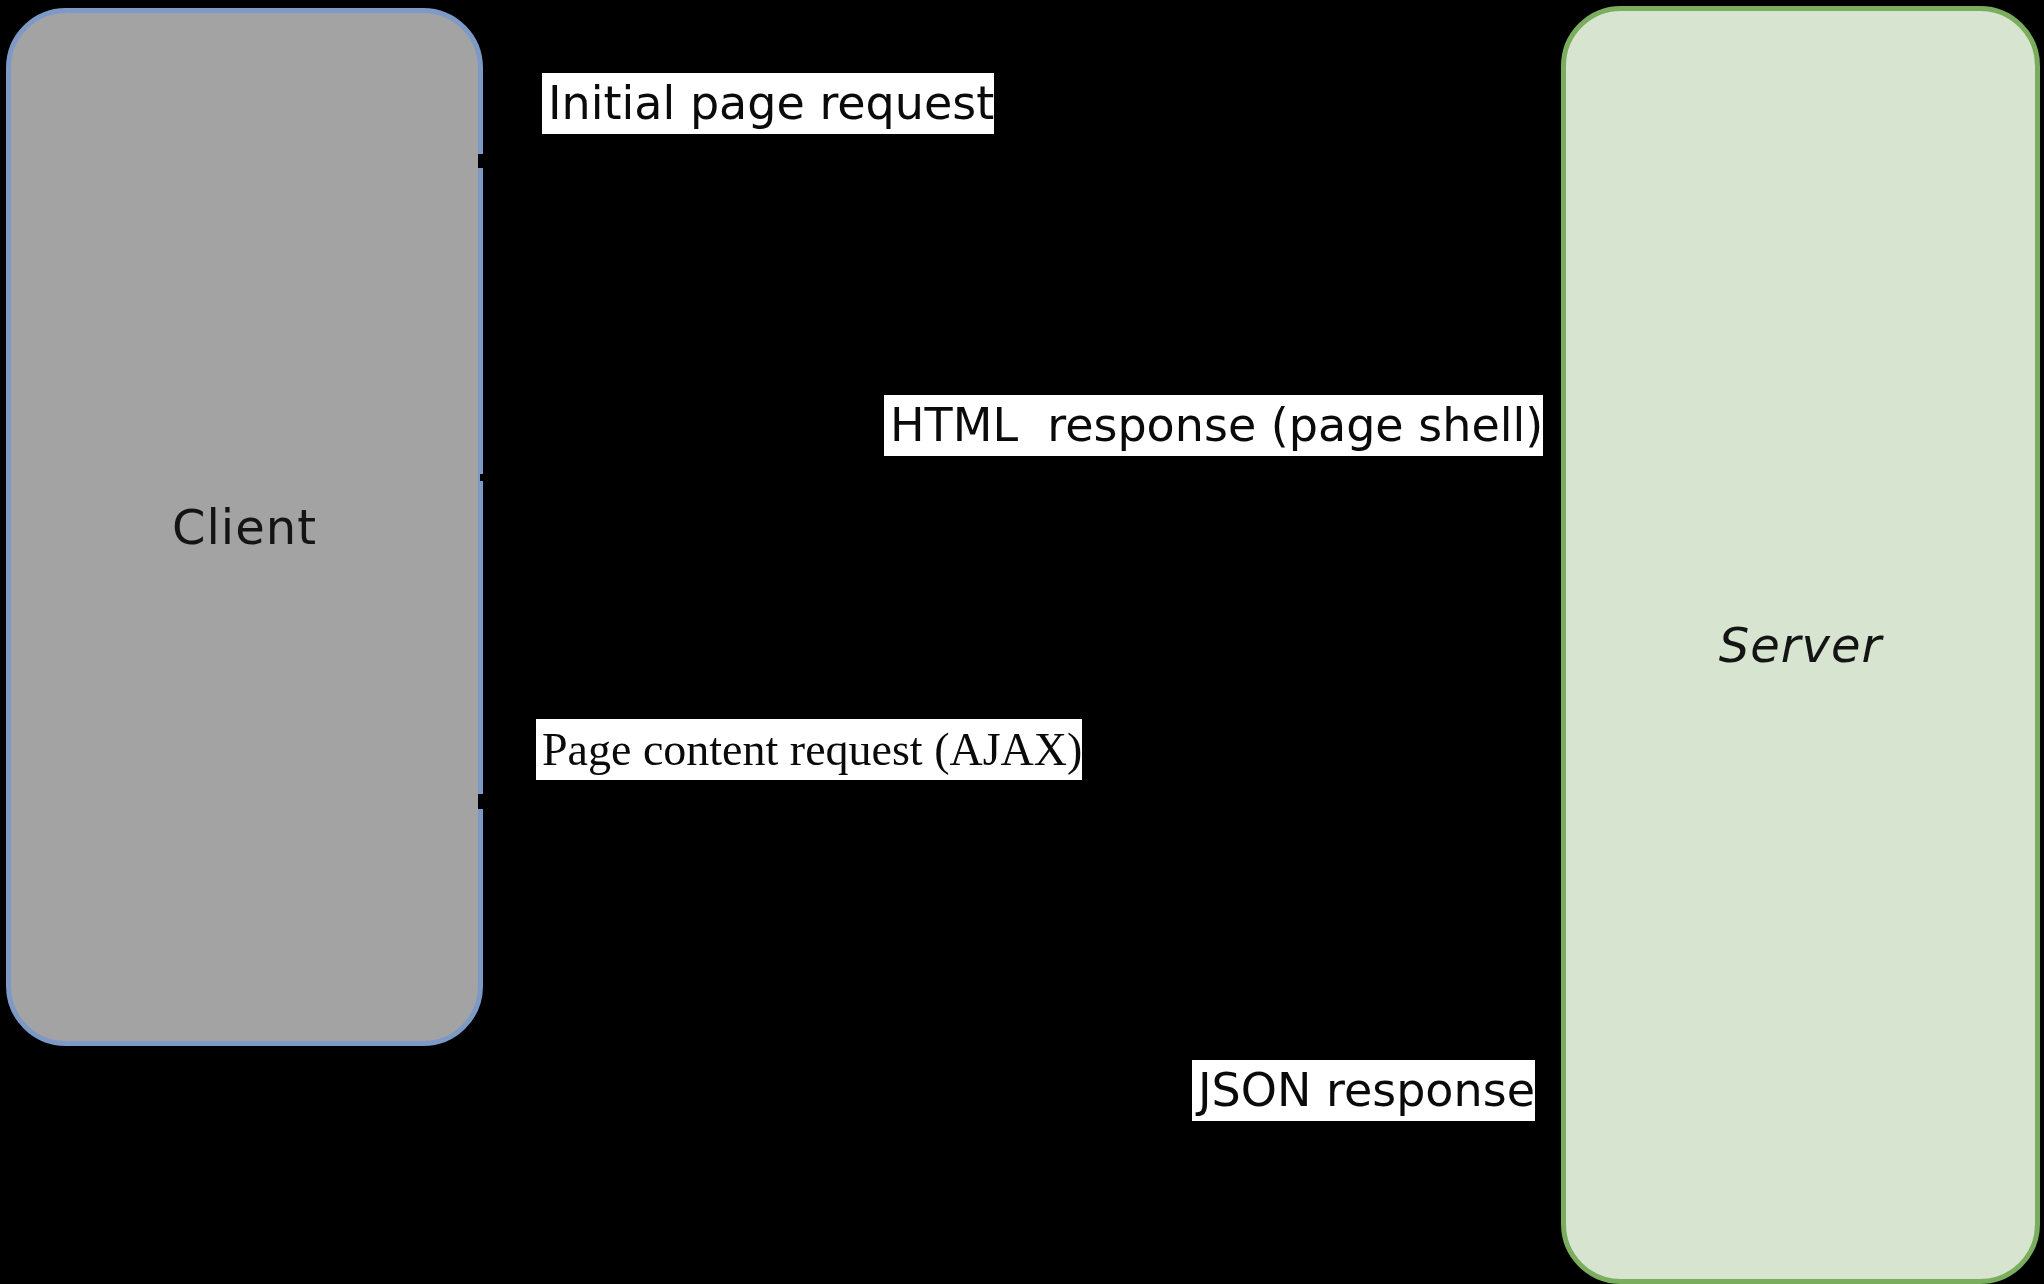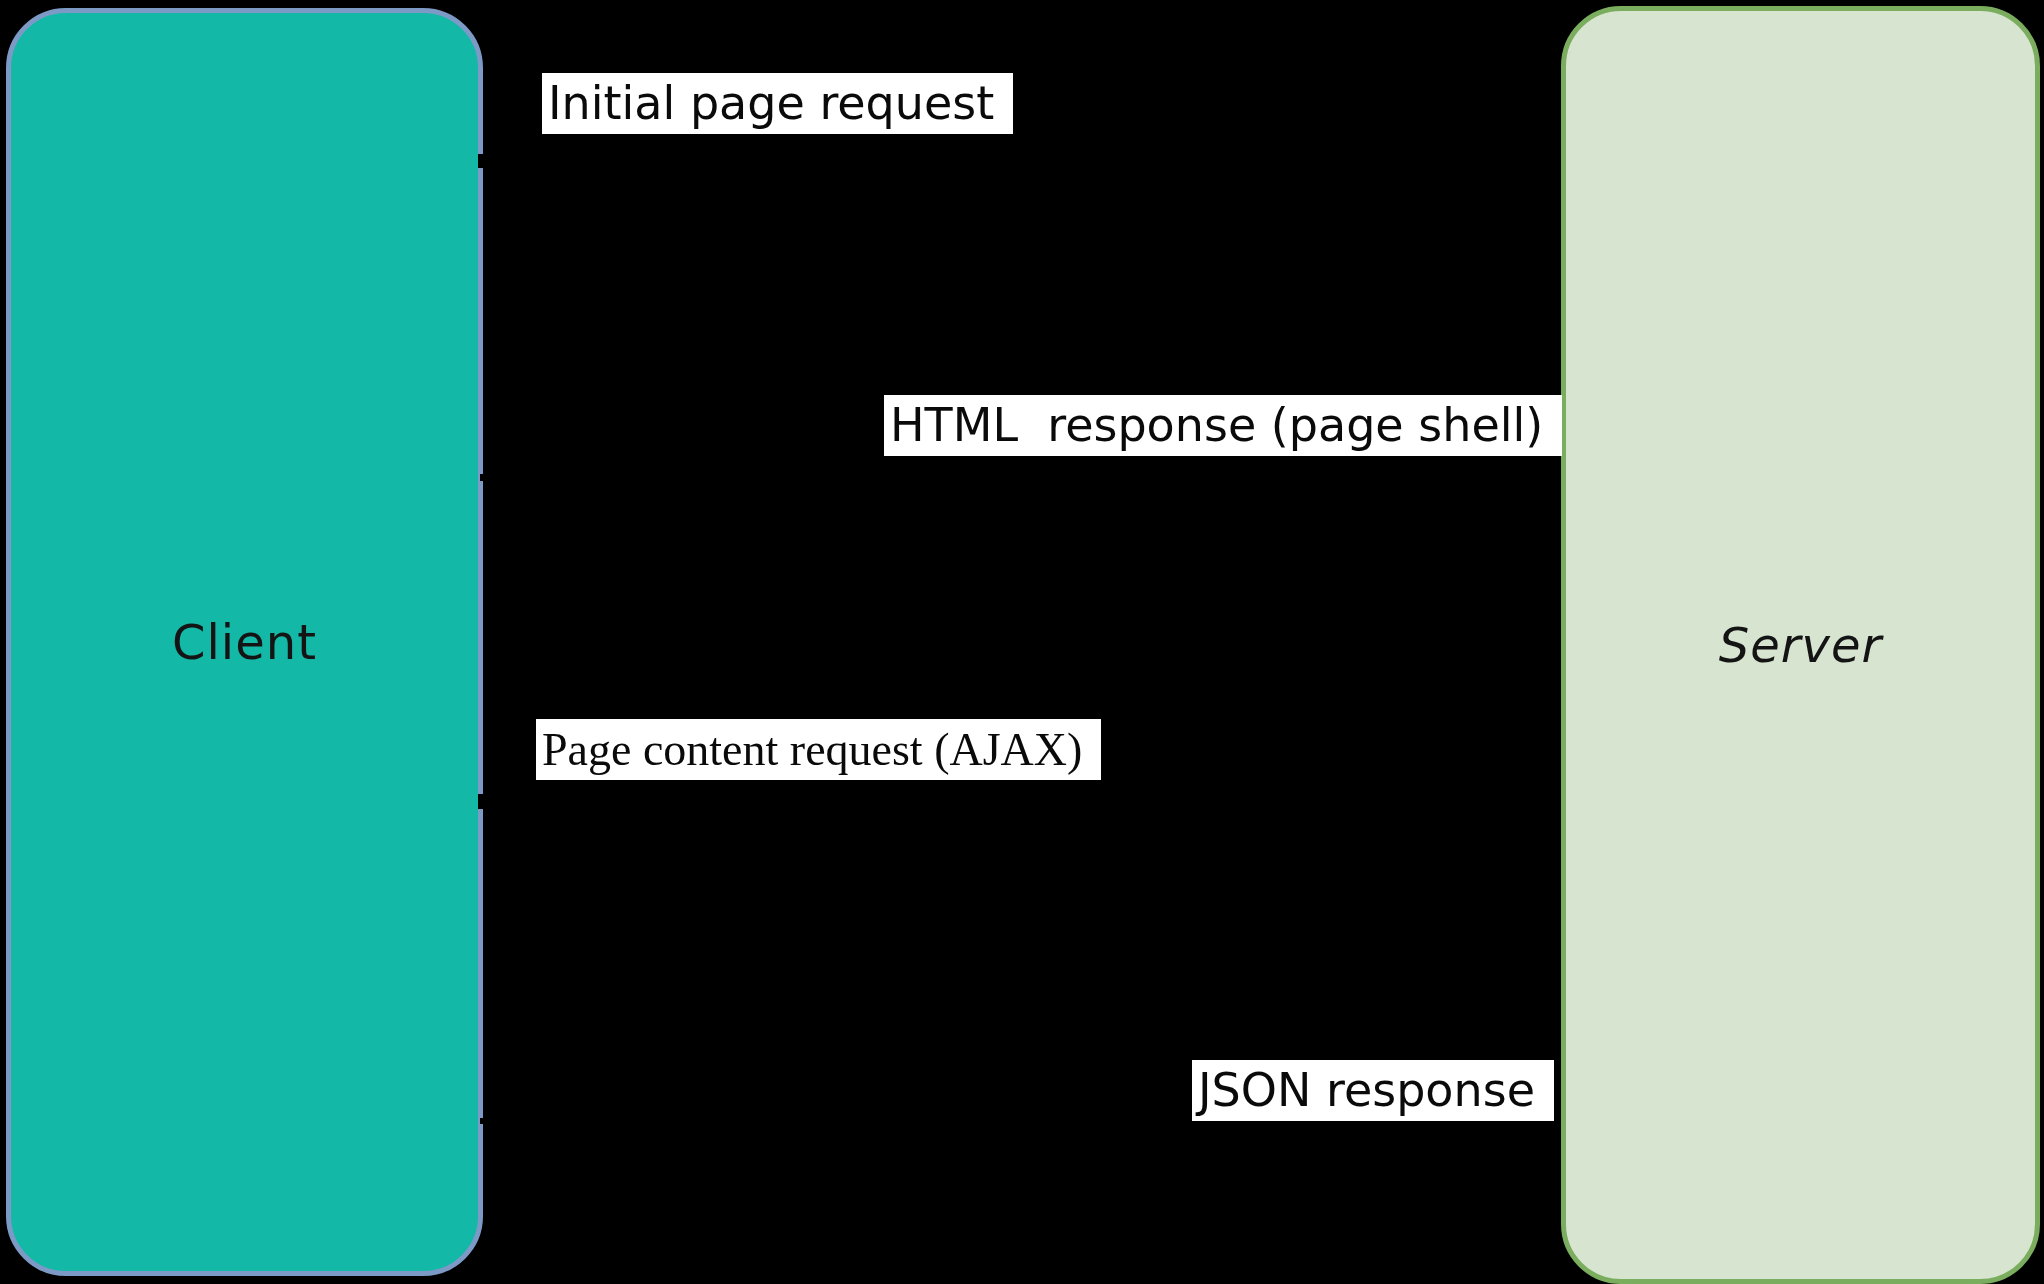--- a/index.html
+++ b/index.html
@@ -22,22 +22,22 @@
     box-sizing: border-box;
     border-radius: 60px;
     display: flex;
     align-items: center;
     justify-content: center;
   }
   .node-client {
     left: 6px;
     top: 8px;
     width: 477px;
-    height: 1268px;
-    background: #14b8a6;
+    height: 1038px;
+    background: #a3a3a3;
     border: 5px solid #7D9AC6;
   }
   .node-server {
     left: 1561px;
     top: 6px;
     width: 479px;
     height: 1278px;
     background: #D6E4D0;
     border: 5px solid #7BAD5E;
     font-style: italic;
@@ -46,21 +46,21 @@
     font-size: 48px;
     color: #141414;
     letter-spacing: 1px;
   }
   .msg-label {
     position: absolute;
     background: #FFFFFF;
     color: #0A0A0A;
     font-size: 46px;
     line-height: 59px;
-    padding: 1px 19px 1px 6px;
+    padding: 1px 0 1px 6px;
     white-space: pre;
   }
   .msg-label-1 { left: 542px;  top: 73px;  }
   .msg-label-2 { left: 884px;  top: 395px; }
   .msg-label-3 { left: 536px;  top: 719px; font-family: Liberation Serif, serif; }
   .msg-label-4 { left: 1192px; top: 1060px; text-align: center; }
   .arrow-svg {
     position: absolute;
     left: 0;
     top: 0;

